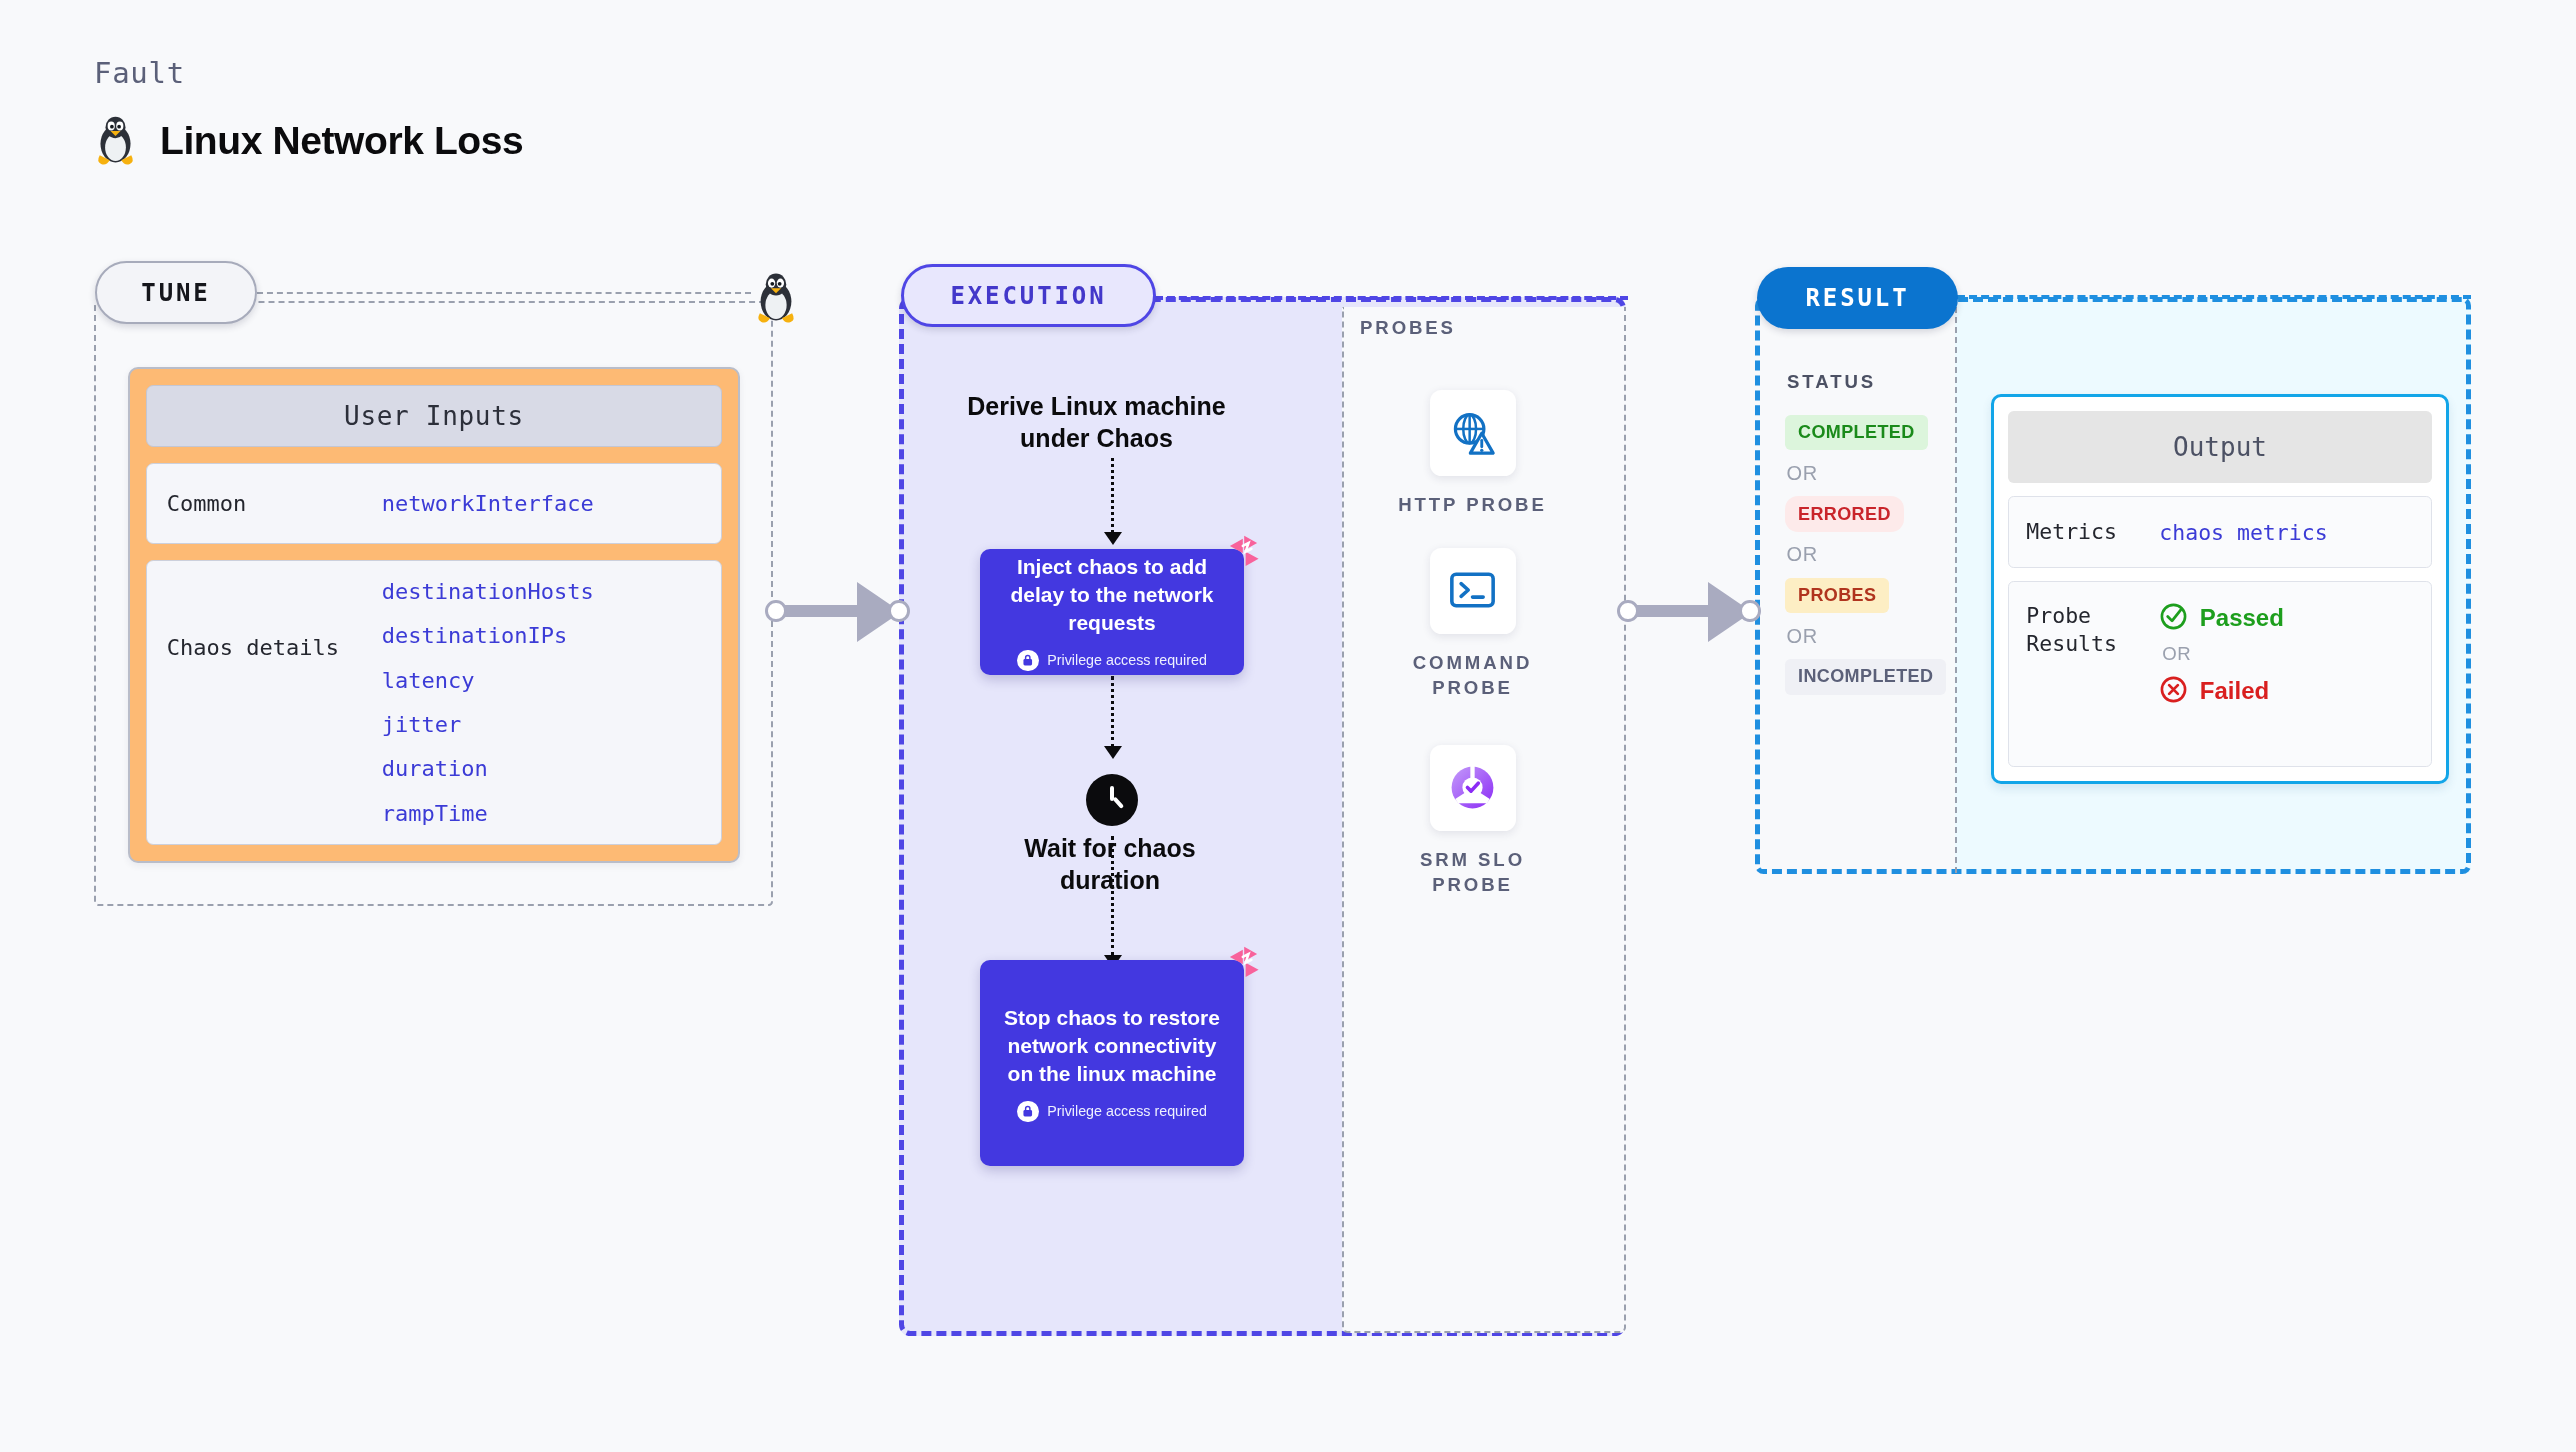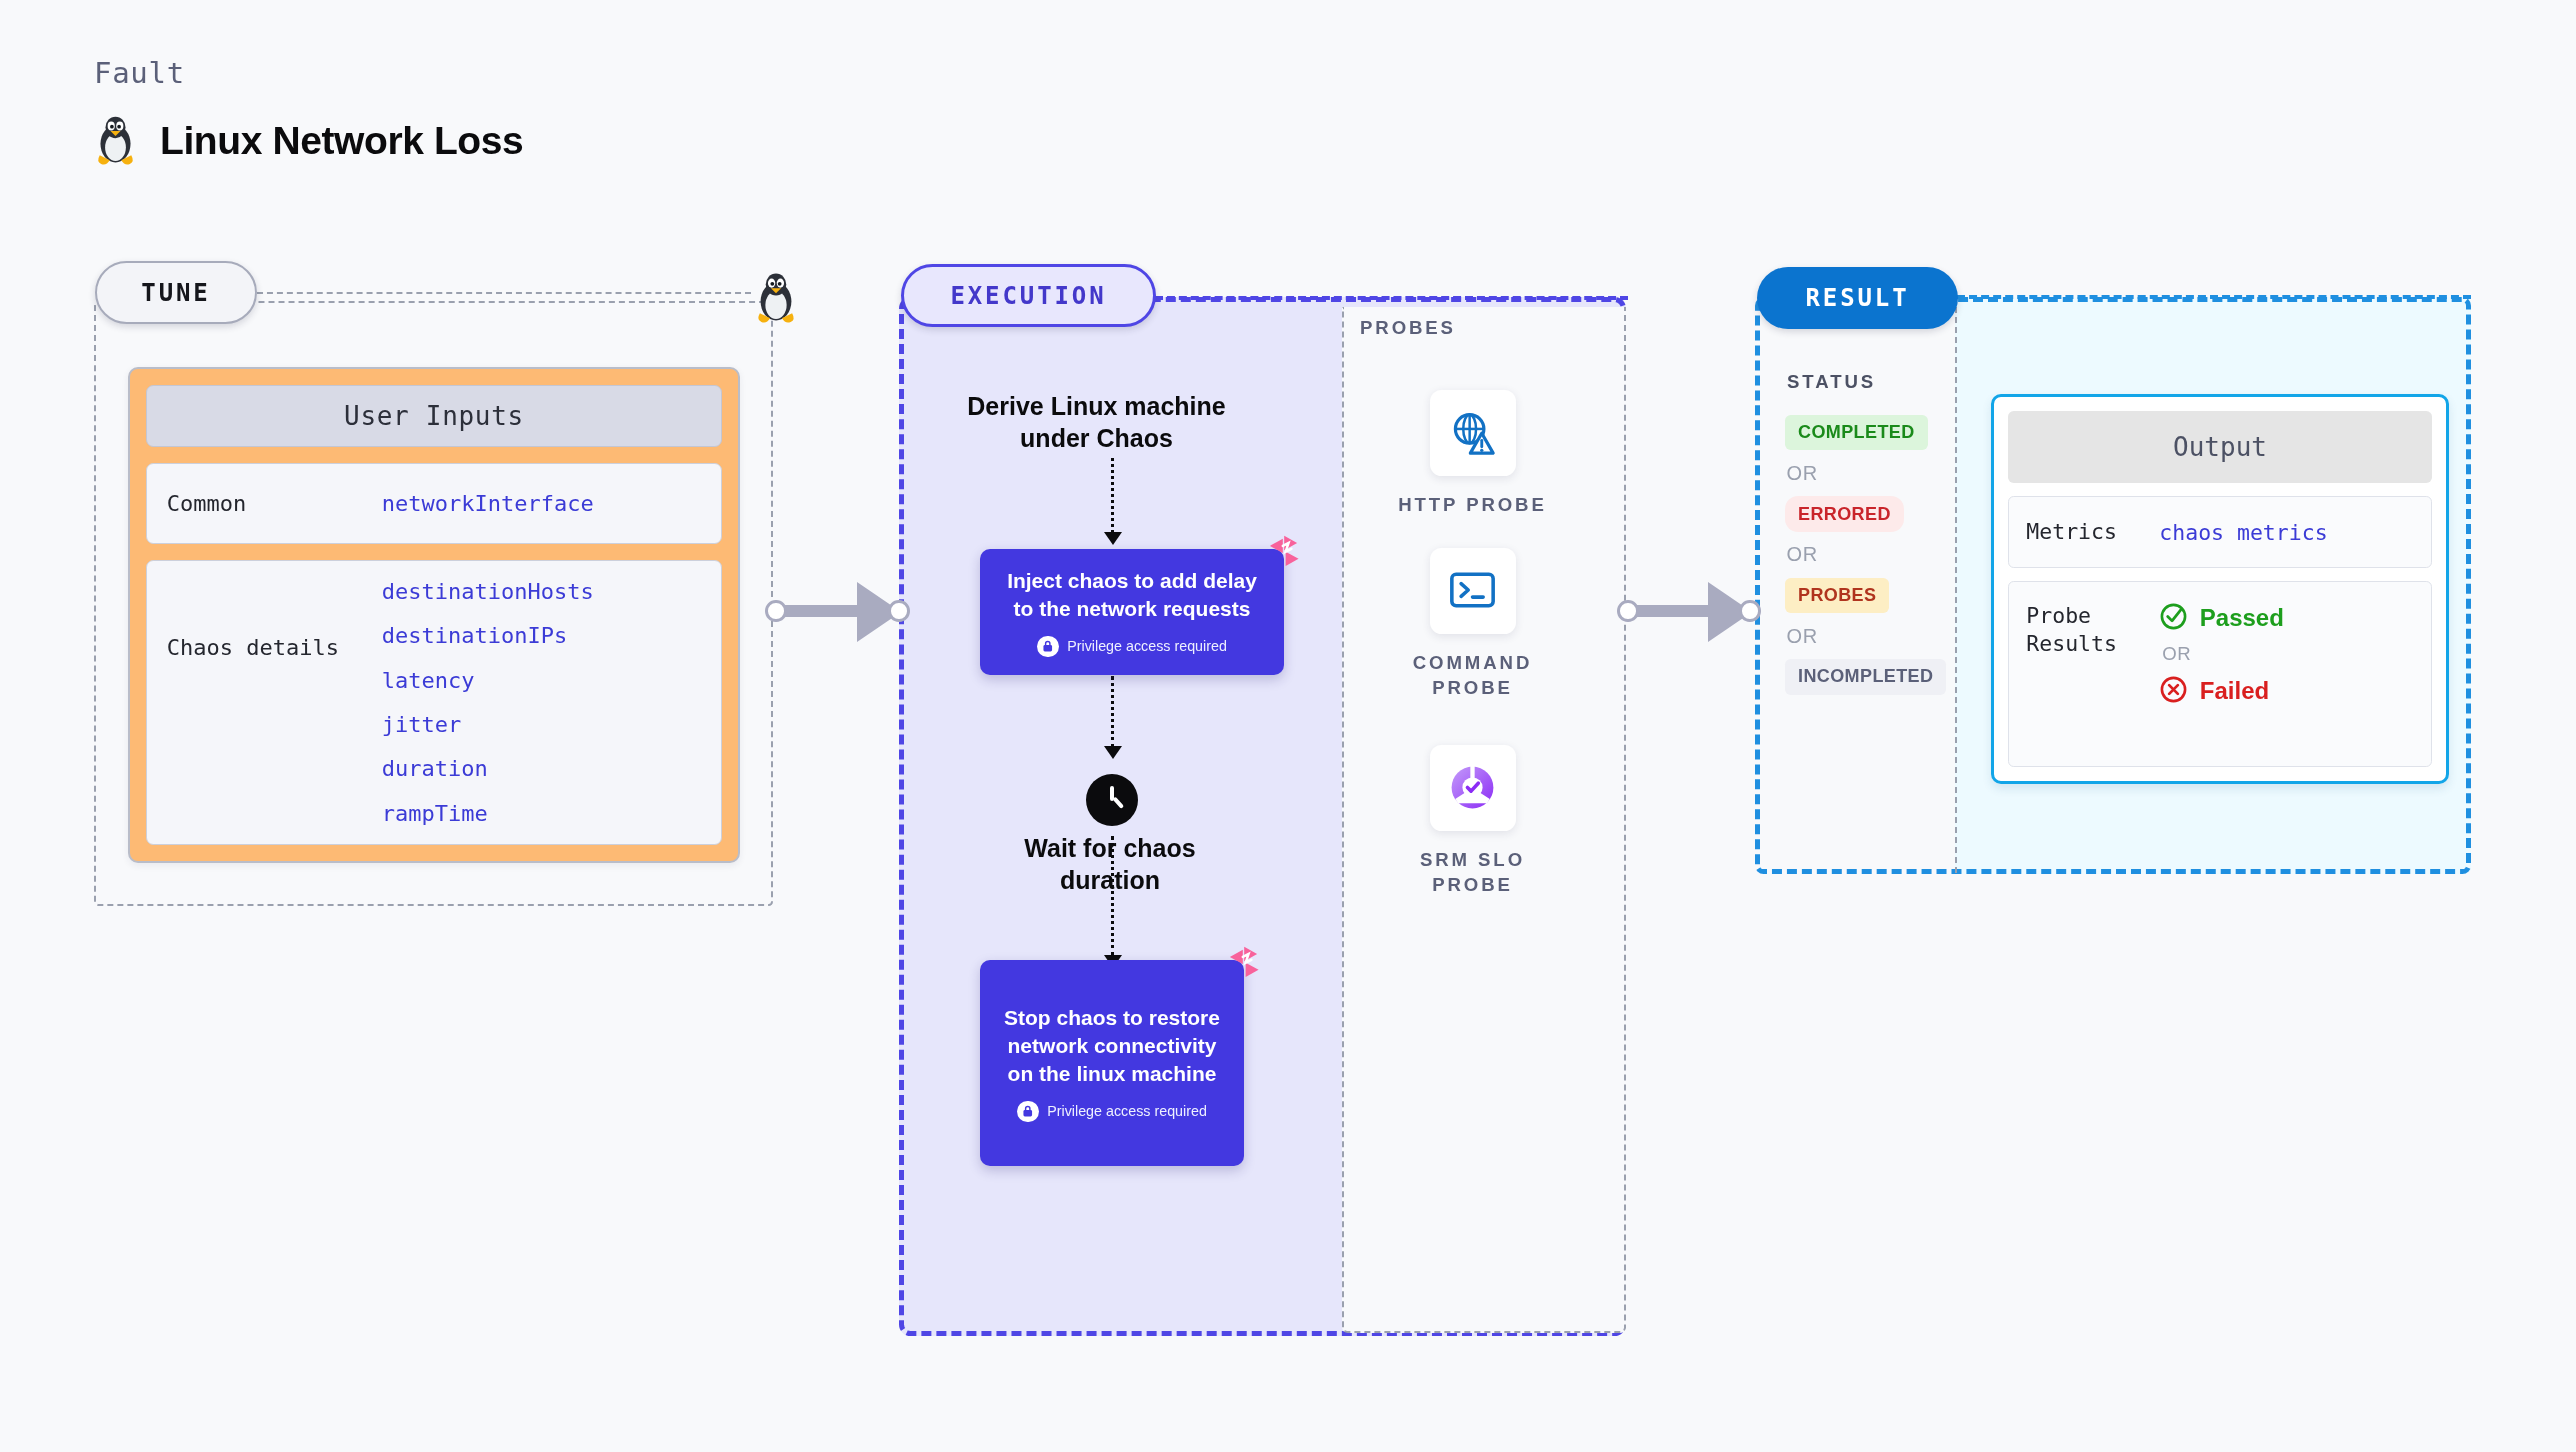--- a/index.html
+++ b/index.html
@@ -132,21 +132,21 @@
     color: #ffffff; font-size: 21px; font-weight: 700; text-align: center; line-height: 1.33;
   }
   .chaos-box .cb-priv {
     margin-top: 13px; display: flex; align-items: center; gap: 8.6px;
     color: #eef0ff; font-size: 14.3px;
   }
   .lock-badge {
     width: 21.5px; height: 21.5px; border-radius: 50%; background: #ffffff;
     display: flex; align-items: center; justify-content: center; flex: none;
   }
-  .cbox1 { left: 980px; top: 549px; width: 304px; height: 126px; }
+  .cbox1 { left: 980px; top: 549px; width: 264px; height: 126px; }
   .cbox2 { left: 980px; top: 960px; width: 264px; height: 206px; }
   .chaos-tag { position: absolute; right: -15.8px; top: -15.8px; z-index: 5; }
 
   .clock-icon {
     position: absolute; left: 1086px; top: 774px;
     width: 52px; height: 52px; border-radius: 50%; background: #0b0b0d; z-index: 4;
   }
   .clock-icon::before {
     content: ""; position: absolute; left: 24px; top: 11.5px; width: 3.6px; height: 15.8px;
     background: #ffffff; border-radius: 2.1px;

